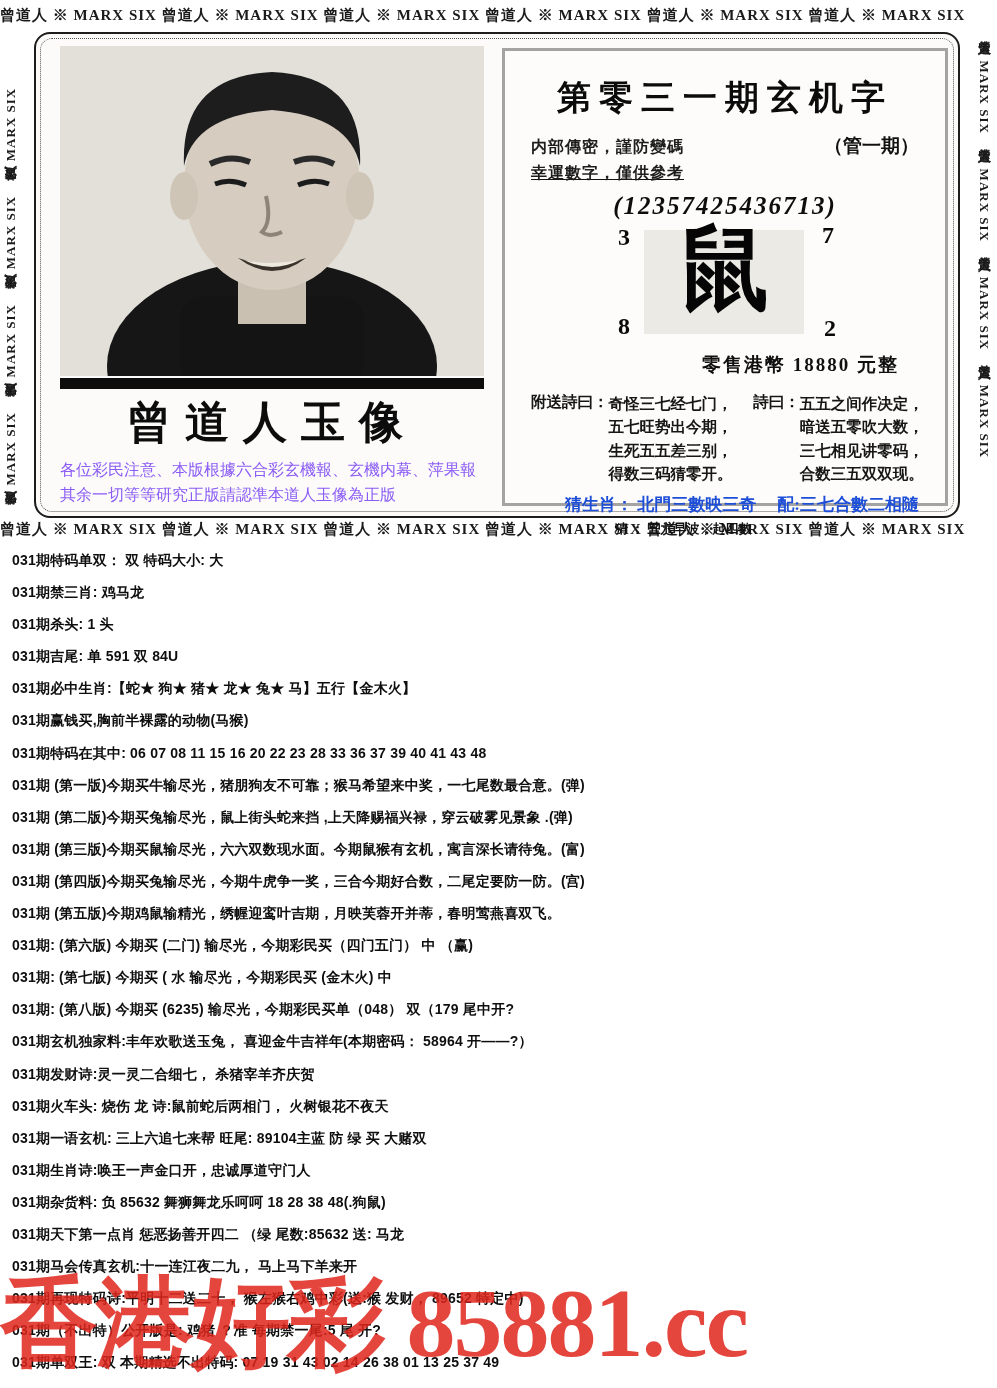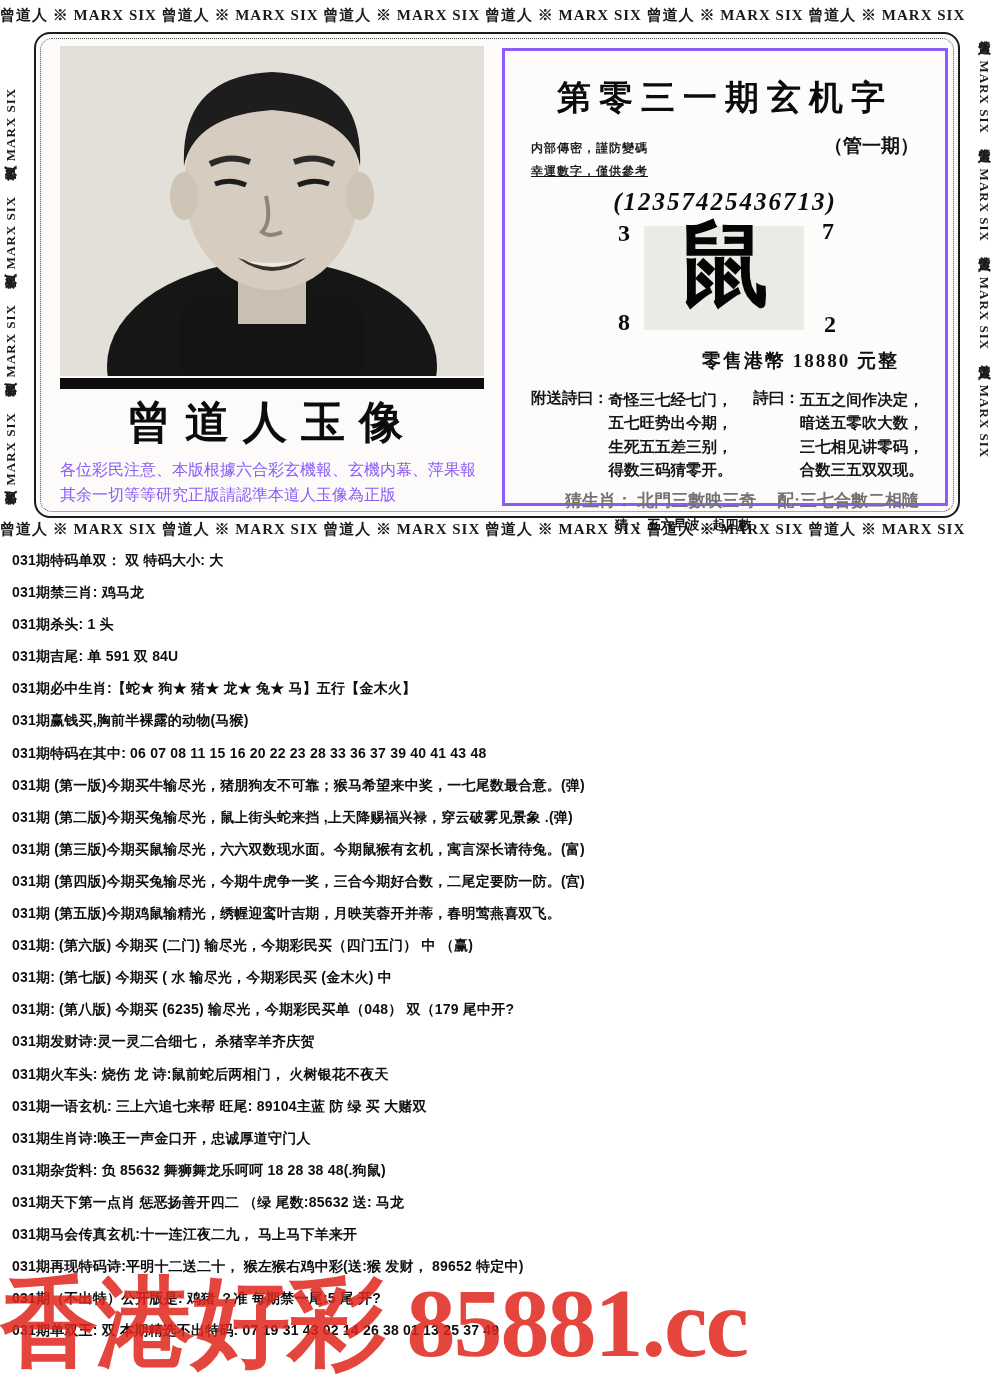--- a/index.html
+++ b/index.html
@@ -24,26 +24,26 @@
   
   .photo-col{position:absolute;left:24px;top:12px;width:424px;height:458px;}
   .portrait{display:block;width:424px;height:330px;background:#e9e6e0;}
   .photo-bar{width:424px;height:11px;background:#0d0d0d;margin-top:2px;}
   .photo-caption{margin-top:4px;text-align:center;font-family:"Liberation Serif",serif;
                  font-weight:bold;font-size:44px;letter-spacing:14px;color:#0c0c0c;}
   .photo-note{font-family:"Liberation Serif",serif;font-weight:normal;font-size:16px;
               color:#8b5cf6;line-height:1.55;margin-top:6px;}
   
   .panel{position:absolute;left:466px;top:14px;width:440px;height:452px;
-         border:3px solid #8b5cf6;background:#fdfcfa;font-family:"Liberation Serif",serif;}
+         border:3px solid #a3a3a3;background:#fdfcfa;font-family:"Liberation Serif",serif;}
   .panel-title{text-align:center;font-size:34px;font-weight:bold;letter-spacing:8px;
                margin-top:24px;color:#0b0b0b;}
   .panel-row{display:flex;justify-content:space-between;align-items:baseline;
              padding:0 26px;margin-top:12px;}
-  .panel-small{font-size:12px;font-weight:bold;color:#1d1d1d;letter-spacing:1px;}
+  .panel-small{font-size:16px;font-weight:bold;color:#1d1d1d;letter-spacing:1px;}
   .panel-scope{font-size:19px;font-weight:bold;color:#111;}
   .panel-lucky{text-align:center;font-size:25px;font-weight:bold;letter-spacing:2px;
                margin-top:8px;color:#0d0d0d;font-style:italic;}
   .zodiac-wrap{position:relative;width:230px;height:104px;margin:10px auto 0 auto;}
   .zodiac-bg{position:absolute;left:34px;top:0;width:160px;height:104px;background:#eceae5;}
   .zodiac-char{position:absolute;left:34px;top:-14px;width:160px;text-align:center;
                font-family:"DejaVu Serif",serif;font-weight:bold;font-size:92px;
                line-height:1.15;color:#050505;}
   .corner-num{position:absolute;font-size:24px;font-weight:bold;color:#0a0a0a;
               font-family:"Liberation Serif",serif;}
@@ -52,21 +52,21 @@
   .corner-num.bl{left:8px;bottom:-6px;}
   .corner-num.br{right:4px;bottom:-8px;}
   .panel-price{text-align:right;padding-right:46px;font-size:19px;font-weight:bold;
                margin-top:18px;letter-spacing:2px;color:#101010;}
   .poems{display:flex;padding:0 10px 0 26px;margin-top:14px;}
   .poem-left{width:55%;display:flex;}
   .poem-right{width:45%;display:flex;}
   .poem-label{font-size:15.5px;font-weight:bold;white-space:nowrap;color:#161616;}
   .poem-lines{font-size:15.5px;font-weight:bold;line-height:1.5;color:#161616;}
   .guess-row{display:flex;justify-content:space-between;padding:0 26px 0 60px;
-             margin-top:8px;font-size:17px;font-weight:bold;color:#737373;}
+             margin-top:8px;font-size:17px;font-weight:bold;color:#1d4ed8;}
   .guess2{padding-left:110px;margin-top:4px;font-size:13px;font-weight:bold;color:#121212;}
   
   .lines{position:absolute;left:12px;top:552px;width:980px;}
   .pred-line{height:32.1px;font-size:14px;font-weight:700;color:#0e0e0e;
              white-space:nowrap;overflow:hidden;letter-spacing:0.2px;}
   
   .watermark{position:absolute;left:0px;top:1258px;width:997px;white-space:nowrap;
              font-family:"Liberation Serif",serif;font-weight:bold;font-size:98px;
              letter-spacing:-2px;opacity:0.85;pointer-events:none;}
 </style>
@@ -166,20 +166,21 @@
     <div class="pred-line">031期赢钱买,胸前半裸露的动物(马猴)</div>
     <div class="pred-line">031期特码在其中: 06 07 08 11 15 16 20 22 23 28 33 36 37 39 40 41 43 48</div>
     <div class="pred-line">031期 (第一版)今期买牛输尽光，猪朋狗友不可靠；猴马希望来中奖，一七尾数最合意。(弹)</div>
     <div class="pred-line">031期 (第二版)今期买兔输尽光，鼠上街头蛇来挡 ,上天降赐福兴禄，穿云破雾见景象 .(弹)</div>
     <div class="pred-line">031期 (第三版)今期买鼠输尽光，六六双数现水面。今期鼠猴有玄机，寓言深长请待兔。(富)</div>
     <div class="pred-line">031期 (第四版)今期买兔输尽光，今期牛虎争一奖，三合今期好合数，二尾定要防一防。(宫)</div>
     <div class="pred-line">031期 (第五版)今期鸡鼠输精光，绣幄迎鸾叶吉期，月映芙蓉开并蒂，春明莺燕喜双飞。</div>
     <div class="pred-line">031期: (第六版) 今期买 (二门) 输尽光，今期彩民买（四门五门） 中 （赢)</div>
     <div class="pred-line">031期: (第七版) 今期买 ( 水 输尽光，今期彩民买 (金木火) 中</div>
     <div class="pred-line">031期: (第八版) 今期买 (6235) 输尽光，今期彩民买单（048） 双（179 尾中开?</div>
+    <div class="pred-line">031期玄机独家料:丰年欢歌送玉兔， 喜迎金牛吉祥年(本期密码： 58964  开——?）</div>
     <div class="pred-line">031期发财诗:灵一灵二合细七， 杀猪宰羊齐庆贺</div>
     <div class="pred-line">031期火车头: 烧伤 龙 诗:鼠前蛇后两相门， 火树银花不夜天</div>
     <div class="pred-line">031期一语玄机: 三上六追七来帮  旺尾: 89104主蓝  防 绿 买 大赌双</div>
     <div class="pred-line">031期生肖诗:唤王一声金口开，忠诚厚道守门人</div>
     <div class="pred-line">031期杂货料: 负   85632    舞狮舞龙乐呵呵  18 28 38 48(.狗鼠)</div>
     <div class="pred-line">031期天下第一点肖  惩恶扬善开四二   （绿  尾数:85632 送: 马龙</div>
     <div class="pred-line">031期马会传真玄机:十一连江夜二九， 马上马下羊来开</div>
     <div class="pred-line">031期再现特码诗:平明十二送二十， 猴左猴右鸡中彩(送:猴 发财， 89652 特定中)</div>
     <div class="pred-line">031期（不出特）公开版是: 鸡猪 ？准 每期禁一尾:5 尾 开?</div>
     <div class="pred-line">031期单双王: 双  本期精选不出特码: 07 19 31 43 02 14 26 38 01 13 25 37 49</div>

